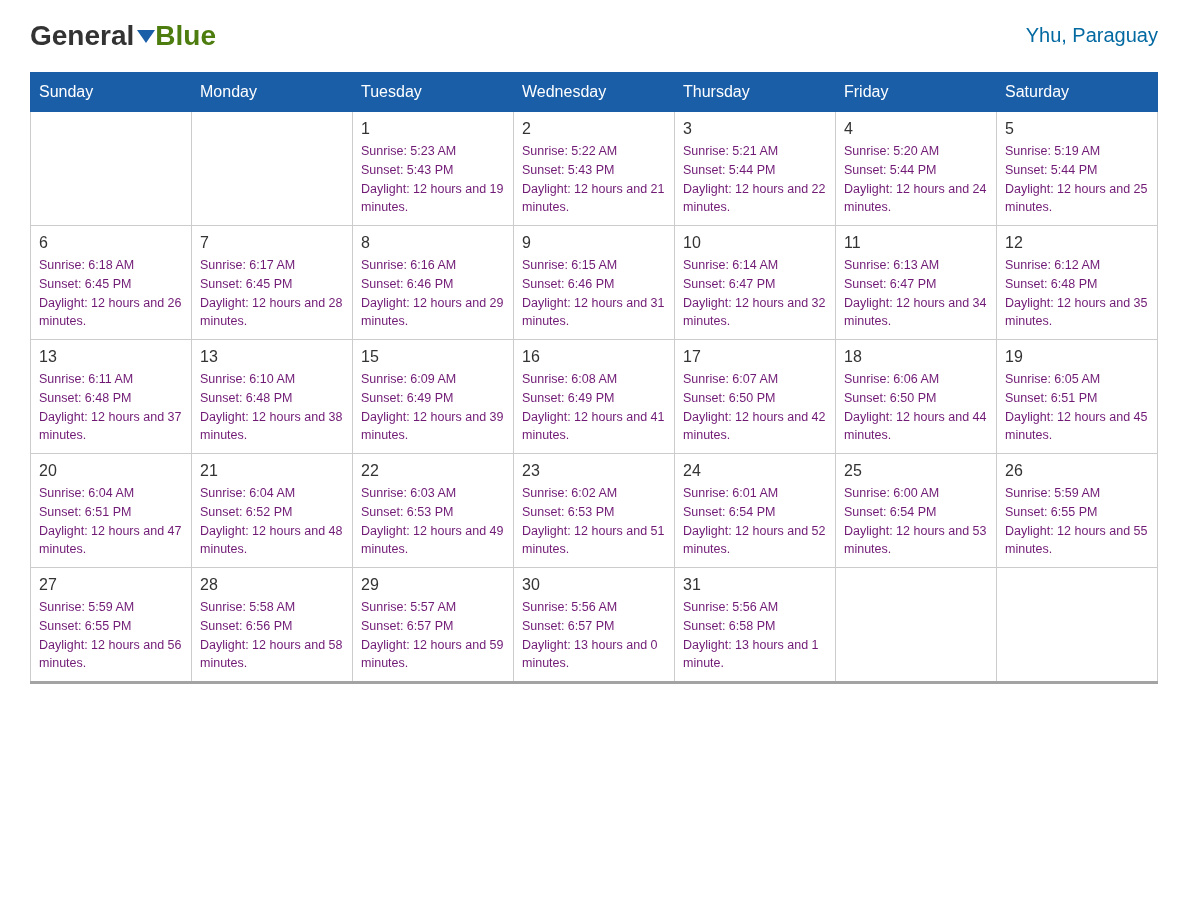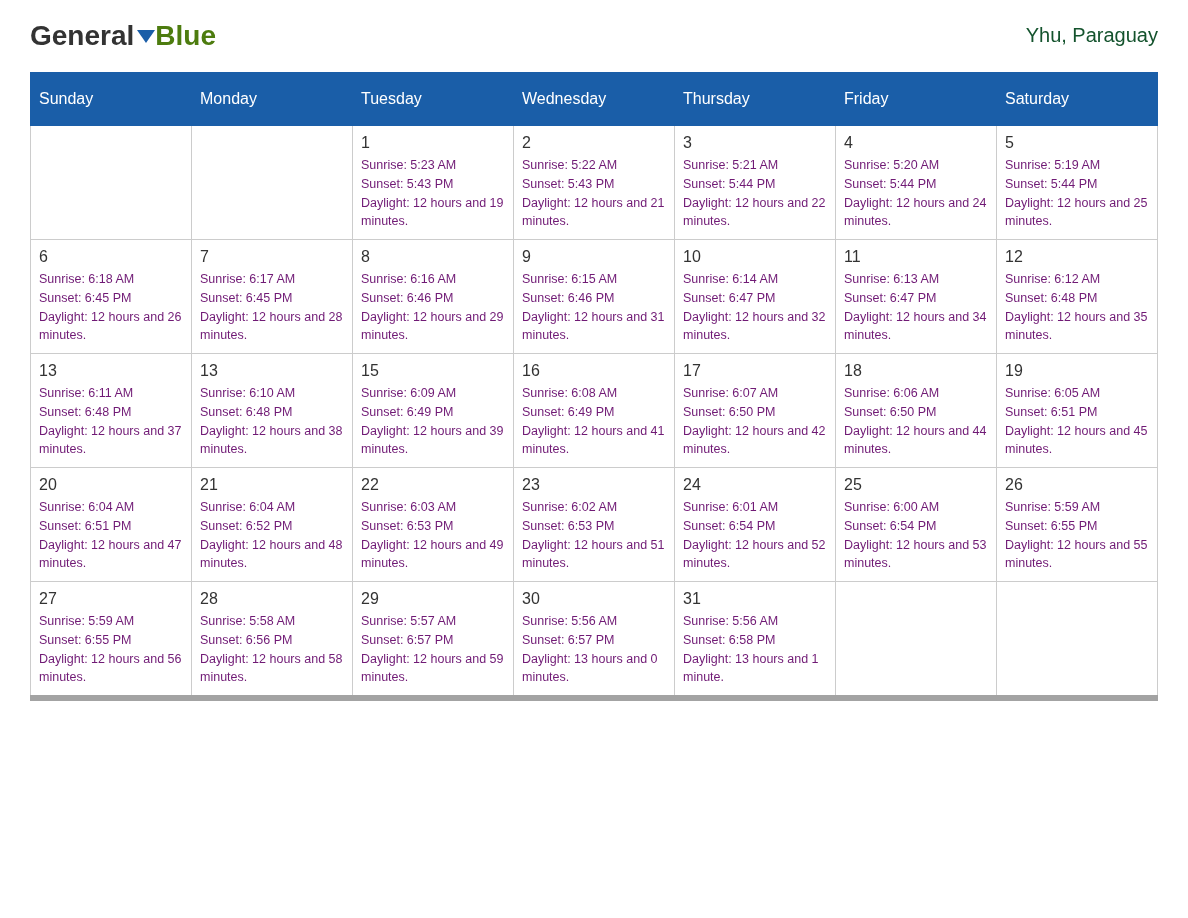--- a/index.html
+++ b/index.html
@@ -24,32 +24,32 @@
       text-align: right;
     }
     .month-title {
       font-size: 52px;
       font-weight: normal;
       color: #333;
       letter-spacing: -1px;
     }
     .location {
       font-size: 20px;
-      color: #14532d;
+      color: #0369a1;
       margin-top: 4px;
     }
     .calendar {
       width: 100%;
       border-collapse: collapse;
       border: 1px solid #999;
     }
     .calendar th {
       background-color: #1a5ea8;
       color: #fff;
-      padding: 17px 8px;
+      padding: 10px 8px;
       font-size: 16px;
       font-weight: normal;
       text-align: left;
       border: 1px solid #1a5ea8;
     }
     .calendar td {
       vertical-align: top;
       padding: 8px;
       border: 1px solid #ccc;
       font-size: 13px;
@@ -68,21 +68,21 @@
       color: #701a75;
       line-height: 1.5;
     }
     .empty-cell {
       background: #fff;
     }
     tr td {
       border-bottom: 2px solid #1a5ea8;
     }
     tr:last-child td {
-      border-bottom: 6px solid #a3a3a3;
+      border-bottom: 3px solid #a3a3a3;
     }
   </style>
 </head>
 <body>
 
 <div class="header">
   <div class="logo">
     <div>
       <span style="font-size:28px;font-weight:bold;color:#333;">General</span><span style="display:inline-block;width:0;height:0;border-left:9px solid transparent;border-right:9px solid transparent;border-top:13px solid #1a5ea8;margin-left:3px;vertical-align:middle;position:relative;top:-4px;"></span>
     </div>

